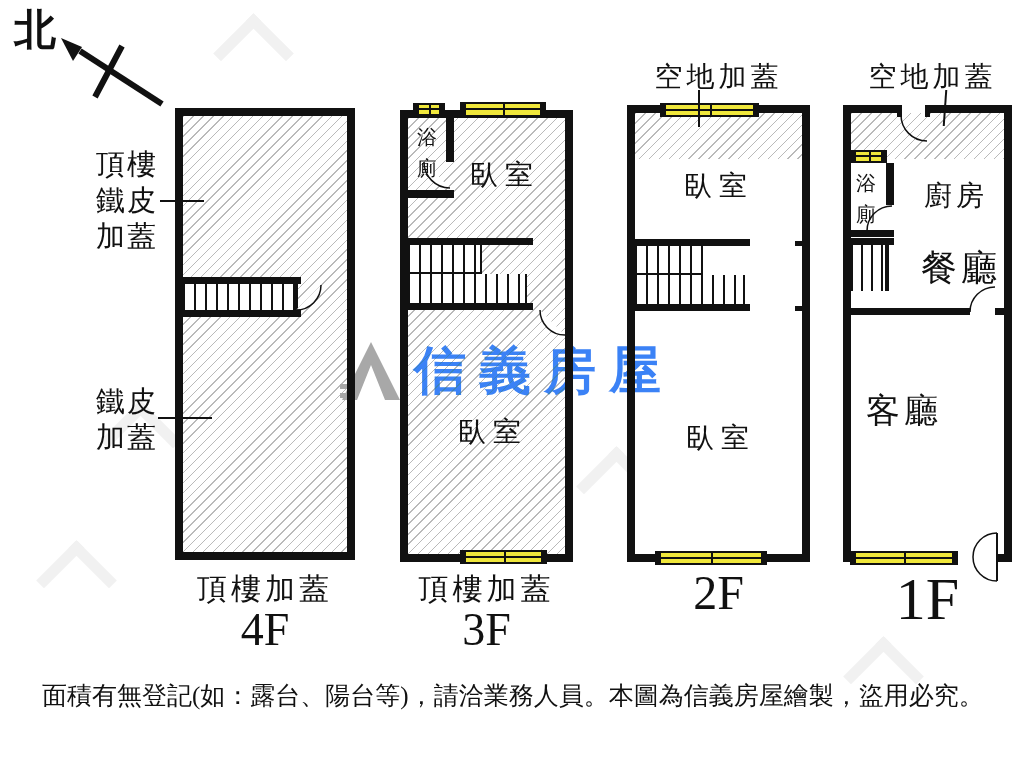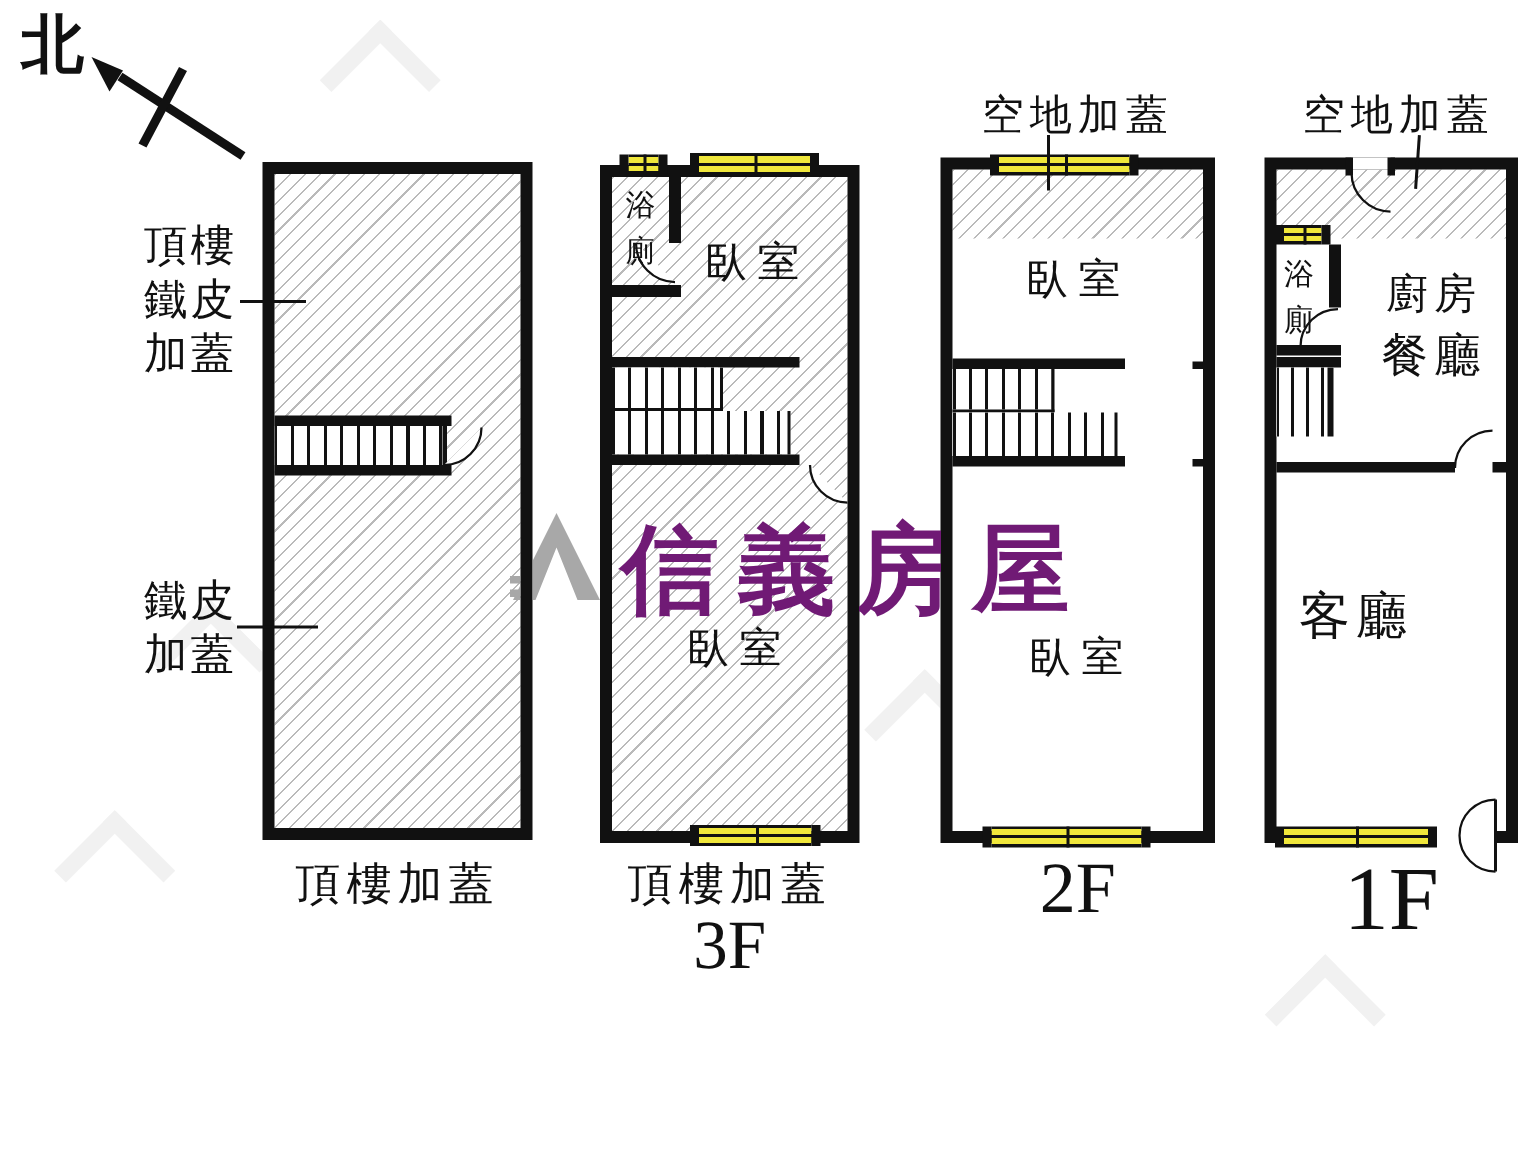--- a/index.html
+++ b/index.html
@@ -16,21 +16,21 @@
   .windiv{position:absolute;left:50%;top:0;width:2px;height:100%;background:#111;}
   .lbl{position:absolute;color:#111;white-space:nowrap;}
   .room{font-size:28px;letter-spacing:7px;}
   .vert{white-space:normal;width:22px;font-size:20px;line-height:1.55;letter-spacing:0;}
   .cap{position:absolute;text-align:center;font-size:30px;letter-spacing:4px;}
   .flr{position:absolute;text-align:center;font-size:46px;}
   .note{position:absolute;font-size:29px;line-height:36px;letter-spacing:2px;}
   .leader{position:absolute;background:#111;}
   .arc{position:absolute;overflow:visible;}
   .tick{position:absolute;background:#111;}
-  .wm-brand{position:absolute;font-size:65px;font-weight:bold;letter-spacing:13px;color:#701a75;mix-blend-mode:darken;white-space:nowrap;}
+  .wm-brand{position:absolute;font-size:52px;font-weight:bold;letter-spacing:13px;color:#3b82f6;mix-blend-mode:darken;white-space:nowrap;}
   .wm-note{position:absolute;font-size:14px;letter-spacing:1.5px;color:#a8a8a8;mix-blend-mode:darken;white-space:nowrap;}
   .chev{position:absolute;width:46px;height:46px;border-top:11px solid #f1f1f1;border-right:11px solid #f1f1f1;transform:rotate(-45deg);}
   .disc{position:absolute;left:42px;top:681px;width:960px;font-size:25px;line-height:29px;color:#111;}
   .compass-n{position:absolute;left:14px;top:2px;font-size:42px;font-weight:bold;}
 </style>
 </head>
 <body>
 
 <div class="stage">
 
@@ -61,20 +61,21 @@
     <div>鐵皮</div>
     <div>加蓋</div>
   </div>
   <div class="leader" style="left:160px;top:200px;width:44px;height:2px;"></div>
   <div class="note" style="left:96px;top:383px;">
     <div>鐵皮</div>
     <div>加蓋</div>
   </div>
   <div class="leader" style="left:158px;top:417px;width:54px;height:2px;"></div>
   <div class="cap" style="left:175px;top:569px;width:180px;">頂樓加蓋</div>
+  <div class="flr" style="left:175px;top:603px;width:180px;">4F</div>
 
   <div class="plan hatch" style="left:400px;top:110px;width:173px;height:452px;">
     <div class="wall" style="left:38px;top:0;width:8px;height:44px;"></div>
     <div class="wall" style="left:0;top:72px;width:46px;height:8px;"></div>
     <div class="wall" style="left:0;top:120px;width:125px;height:7px;"></div>
     <div class="treads" style="left:0;top:127px;width:74px;height:29px;border-right:2px solid #111;border-bottom:2px solid #111;box-sizing:border-box;"></div>
     <div class="treads" style="left:0;top:156px;width:119px;height:29px;border-right:2px solid #111;box-sizing:border-box;"></div>
     <div class="wall" style="left:0;top:185px;width:125px;height:7px;"></div>
   </div>
   <svg class="arc" style="left:420px;top:158px;" width="34" height="34">
@@ -150,27 +151,28 @@
       <div class="windiv"></div>
     </div>
   <svg class="arc" style="left:971px;top:531px;" width="31" height="53">
     <path d="M26,2 A24,24 0 0 0 26,50" fill="#fff" stroke="#111" stroke-width="1.5"></path>
     <line x1="26" y1="2" x2="26" y2="50" stroke="#111" stroke-width="2"></line>
   </svg>
   <div class="cap" style="left:850px;top:58px;width:165px;font-size:28px;">空地加蓋</div>
   <div class="leader" style="left:944px;top:90px;width:2px;height:36px;transform:rotate(4deg);"></div>
   <div class="lbl vert" style="left:856px;top:168px;">浴廁</div>
   <div class="lbl room" style="left:924px;top:177px;letter-spacing:4px;">廚房</div>
-  <div class="lbl room" style="left:921px;top:216px;font-size:31px;letter-spacing:4px;">餐廳</div>
+  <div class="lbl room" style="left:921px;top:244px;font-size:36px;letter-spacing:4px;">餐廳</div>
   <div class="lbl room" style="left:866px;top:388px;font-size:34px;letter-spacing:4px;font-family:Liberation Mono, monospace;">客廳</div>
   <div class="flr" style="left:843px;top:565px;width:169px;font-size:60px;font-family:Liberation Serif, serif;">1F</div>
 
   <svg class="arc" style="left:334px;top:334px;mix-blend-mode:darken;" width="74" height="70">
     <path d="M8,66 L37,8 L66,66 L51,66 L37,31 L23,66 Z" fill="#a8a8a8"></path>
     <rect x="6" y="50" width="17" height="5" fill="#a8a8a8"></rect>
     <rect x="6" y="59" width="17" height="5" fill="#a8a8a8"></rect>
   </svg>
   <div class="wm-brand" style="left:414px;top:336px;">信義房屋</div>
 
   <div class="disc">
+    <div>面積有無登記(如：露台、陽台等)，請洽業務人員。本圖為信義房屋繪製，盜用必究。</div>
   </div>
 
 </div>
 
 </body></html>

